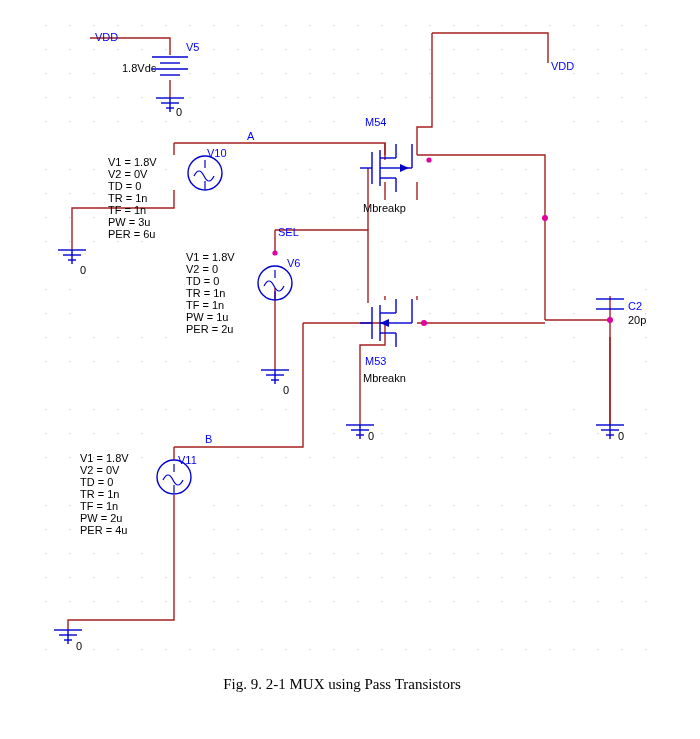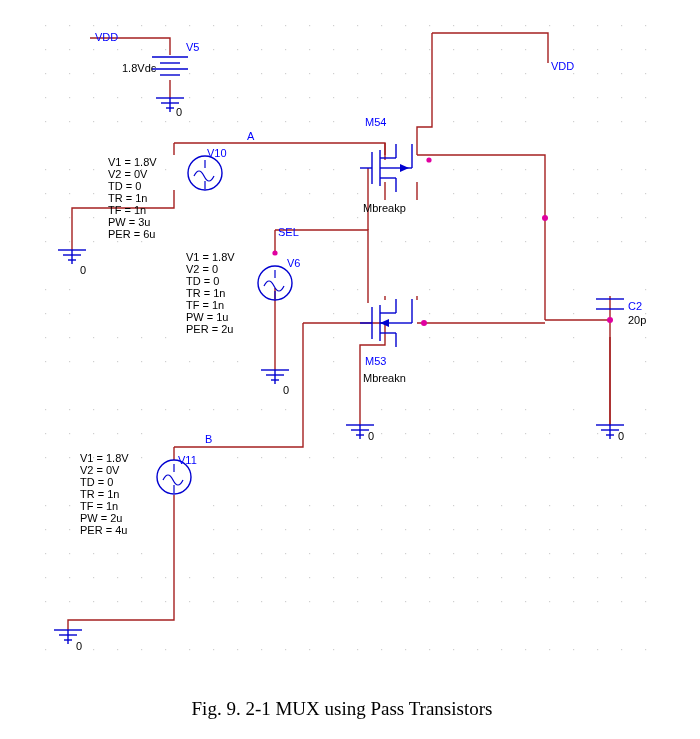--- a/index.html
+++ b/index.html
@@ -17,25 +17,25 @@
   #schematic {
     position: absolute;
     left: 0;
     top: 0;
     width: 700px;
     height: 690px;
   }
   .caption {
     position: absolute;
     left: 0;
-    top: 698px;
+    top: 676px;
     width: 684px;
     text-align: center;
     font-family: "Liberation Serif", serif;
-    font-size: 19px;
+    font-size: 15px;
     color: #000000;
   }
   text {
     font-family: "Liberation Sans", sans-serif;
   }
   .lbl {
     font-size: 11px;
     fill: #0000ff;
   }
   .lbl-black {

